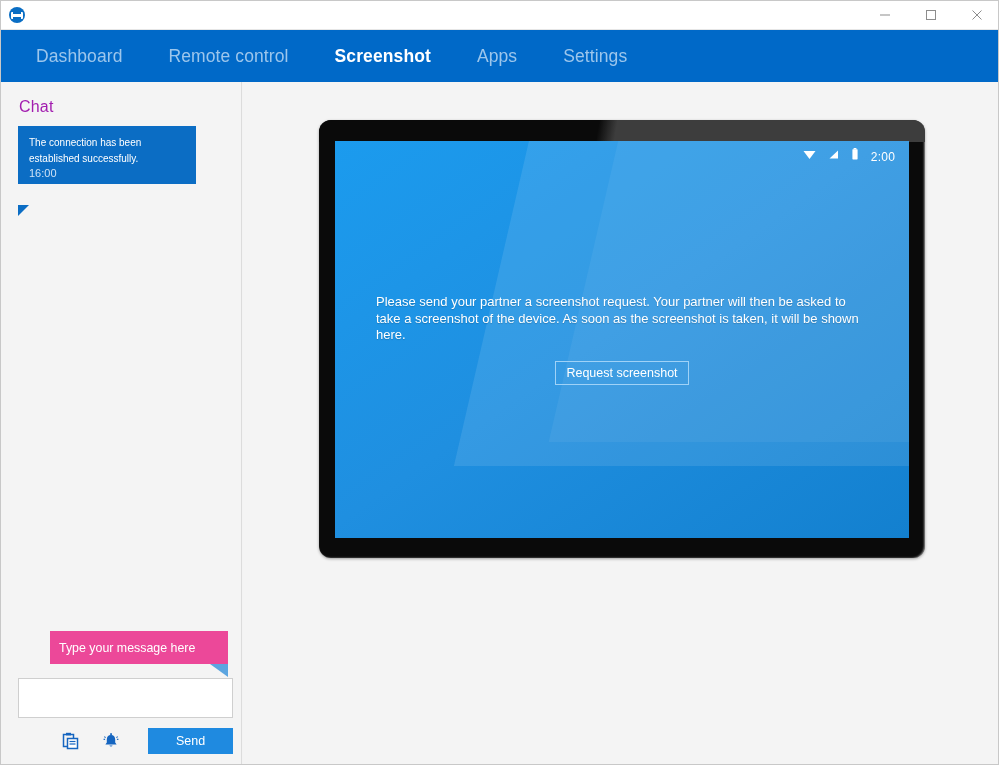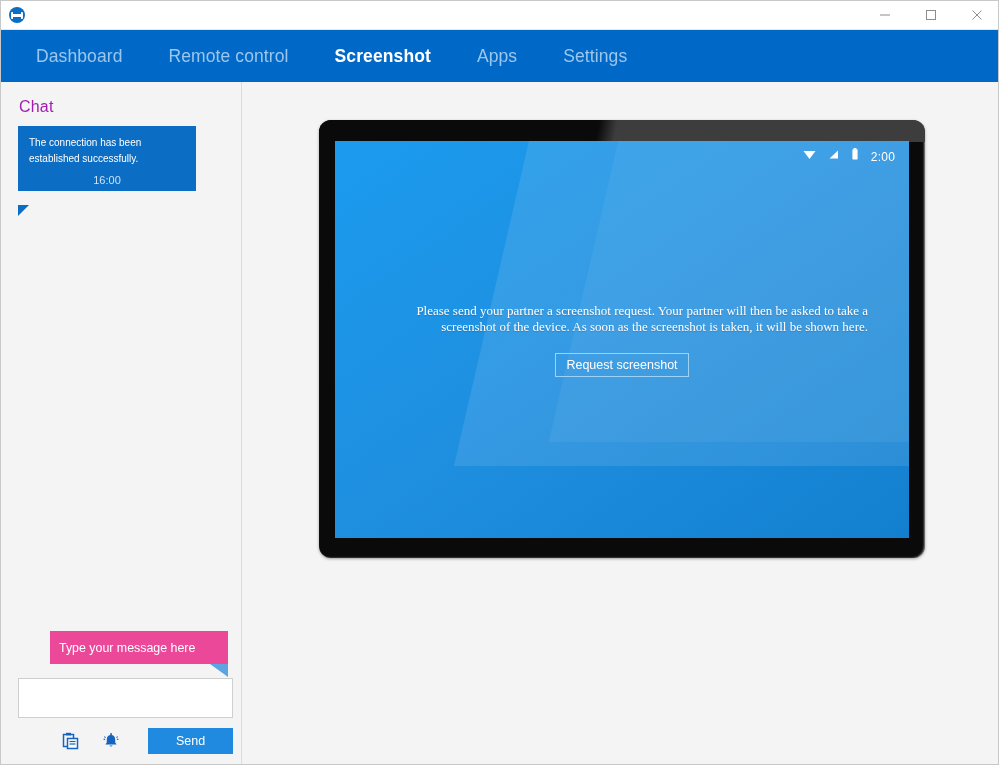--- a/index.html
+++ b/index.html
@@ -174,22 +174,21 @@
     color: #ffffff;
   }
   .msg-text {
     font-size: 10px;
     line-height: 16px;
     color: #ffffff;
   }
   .msg-time {
     font-size: 11px;
     color: #cfe2f5;
-    text-align: center;
-    margin-top: 7px;
+    text-align: left;
   }
   .msg-tail {
     position: absolute;
     left: 17px;
     top: 79px;
     width: 0; height: 0;
     border-left: 11px solid #0b6dc4;
     border-bottom: 11px solid transparent;
   }
 
@@ -350,26 +349,25 @@
     left: 0; top: 0;
     width: 100%;
     height: 100%;
     display: flex;
     flex-direction: column;
     align-items: center;
     justify-content: center;
   }
   .screen-message {
     width: 492px;
-    text-align: right;
+    text-align: left;
     color: #ffffff;
     font-size: 13px;
     line-height: 16.5px;
     text-shadow: 0 1px 1px rgba(0,0,0,.18);
-    font-family: Liberation Serif, serif;
   }
   .request-btn {
     margin-top: 17px;
     height: 24px;
     padding: 0 10px;
     background: transparent;
     border: 1px solid #9fd2f7;
     color: #ffffff;
     font-size: 12.5px;
     font-family: "Liberation Sans", sans-serif;

